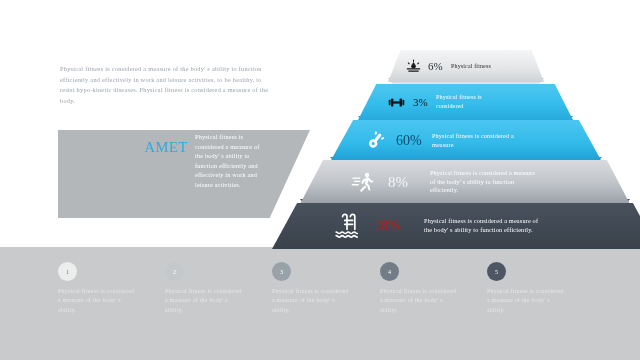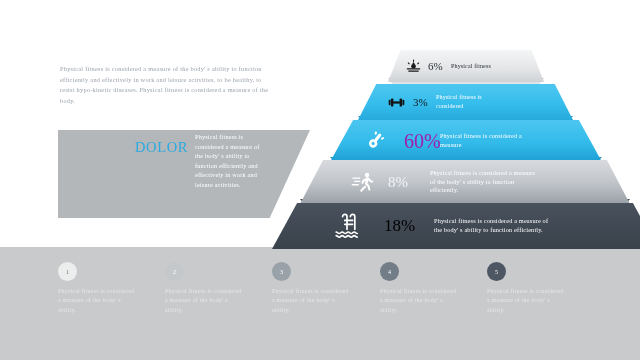--- a/index.html
+++ b/index.html
@@ -96,21 +96,21 @@
     clip-path:polygon(8.5% 0, 91.5% 0, 100% 100%, 0 100%);
     box-shadow:0 2px 4px rgba(0,0,0,.2);
   }
   .t3 .shadow{
     position:absolute;left:0;top:37px;width:272px;height:7px;
     background:linear-gradient(180deg,#1b86b4,#4fc6ef);
     clip-path:polygon(0 0,100% 0,97.5% 100%,2.5% 100%);
   }
   .t3 .row{padding-left:30px;}
   .t3 .ico{width:30px;height:26px;color:#ffffff;}
-  .t3 .pct{font-size:20px;color:#a21caf;margin-left:14px;width:30px;}
+  .t3 .pct{font-size:14px;color:#0c4a6e;margin-left:6px;width:30px;}
   .t3 .desc{font-size:6.2px;color:#ffffff;width:92px;margin-left:6px;}
 
   
   .t4{left:300px;top:160px;width:330px;height:44px;}
   .t4 .face{
     background:linear-gradient(180deg,#d8dade 0%,#c2c6cb 50%,#9aa0a7 100%);
     clip-path:polygon(7% 0, 93% 0, 100% 100%, 0 100%);
     box-shadow:0 2px 4px rgba(0,0,0,.22);
   }
   .t4 .shadow{
@@ -124,21 +124,21 @@
   .t4 .desc{font-size:6.2px;color:#ffffff;width:110px;margin-left:8px;}
 
   
   .t5{left:272px;top:203px;width:386px;height:46px;}
   .t5 .face{
     background:linear-gradient(180deg,#49525c 0%,#414a54 50%,#39414a 100%);
     clip-path:polygon(6.5% 0, 93.5% 0, 100% 100%, 0 100%);
   }
   .t5 .row{padding-left:56px;}
   .t5 .ico{width:38px;height:30px;color:#ffffff;}
-  .t5 .pct{font-size:17px;color:#000000;margin-left:18px;width:38px;}
+  .t5 .pct{font-size:14px;color:#b91c1c;margin-left:8px;width:38px;}
   .t5 .desc{font-size:6.3px;color:#ffffff;width:120px;margin-left:12px;}
 
   
   .bitem{position:absolute;top:262px;width:96px;}
   .bnum{
     width:19px;height:19px;border-radius:50%;
     display:flex;align-items:center;justify-content:center;
     font-size:6px;color:#ffffff;
   }
   .btxt{
@@ -153,21 +153,21 @@
 
 <div id="stage">
 
   <div class="bottom-band"></div>
 
   <div class="intro">Physical fitness is considered a measure of the body' s ability to function efficiently and effectively in work and leisure activities, to be healthy, to resist hypo-kinetic diseases. Physical fitness is considered a measure of the body.</div>
 
   <div class="callout"></div>
   <div class="callout-tail"></div>
   <div class="callout-lorem">
-    <div>DOLOR</div>
+    <div>AMET</div>
   </div>
   <div class="callout-body">Physical fitness is considered a measure of the body' s ability to function efficiently and effectively in work and leisure activities.</div>
 
   <div class="pyramid">
 
     <div class="tier t1">
       <div class="shadow"></div>
       <div class="face"></div>
       <div class="row">
         <div class="ico">

